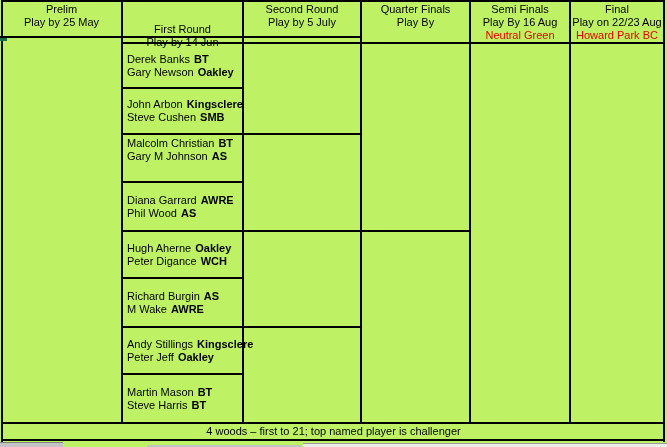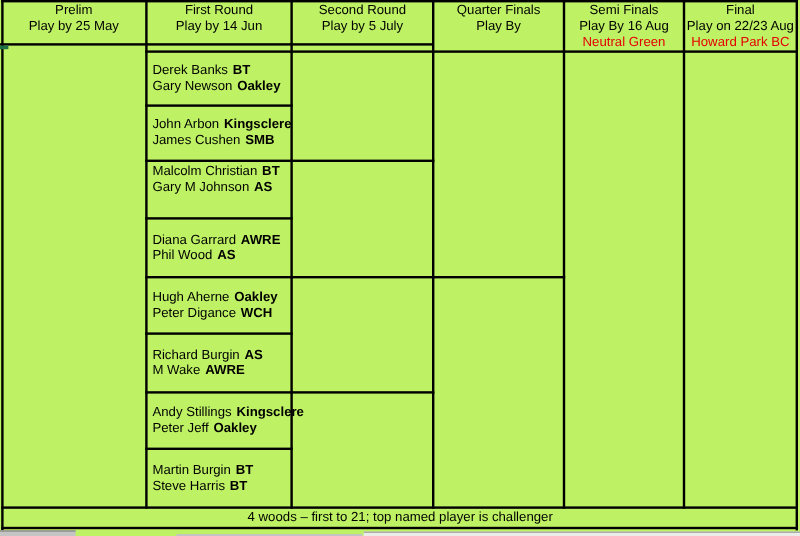--- a/index.html
+++ b/index.html
@@ -22,21 +22,21 @@
 </style>
 </head>
 <body>
 
 <div class="canvas">
 
   <div class="hdr" style="left:2px;width:119px;">
     <div>Prelim</div>
     <div>Play by 25 May</div>
   </div>
-  <div class="hdr" style="left:123px;width:119px;">
+  <div class="hdr" style="left:123px;width:119px;margin-top:20px;">
     <div>First Round</div>
     <div>Play by 14 Jun</div>
   </div>
   <div class="hdr" style="left:244px;width:116px;">
     <div>Second Round</div>
     <div>Play by 5 July</div>
   </div>
   <div class="hdr" style="left:362px;width:107px;">
     <div>Quarter Finals</div>
     <div>Play By</div>
@@ -51,21 +51,21 @@
     <div>Play on 22/23 Aug</div>
     <div class="note">Howard Park BC</div>
   </div>
 
   <div class="match" style="top:44px;height:43px;">
     <div><span>Derek Banks</span><b class="club">BT</b></div>
     <div><span>Gary Newson</span><b class="club">Oakley</b></div>
   </div>
   <div class="match" style="top:89px;height:44px;">
     <div><span>John Arbon</span><b class="club">Kingsclere</b></div>
-    <div><span>James Cushen</span><b class="club">SMB</b></div>
+    <div><span>Steve Cushen</span><b class="club">SMB</b></div>
   </div>
   <div class="match" style="top:135px;height:30px;">
     <div><span>Malcolm Christian</span><b class="club">BT</b></div>
     <div><span>Gary M Johnson</span><b class="club">AS</b></div>
   </div>
   <div class="match" style="top:183px;height:47px;">
     <div><span>Diana Garrard</span><b class="club">AWRE</b></div>
     <div><span>Phil Wood</span><b class="club">AS</b></div>
   </div>
   <div class="match" style="top:232px;height:45px;">
@@ -74,21 +74,21 @@
   </div>
   <div class="match" style="top:279px;height:47px;">
     <div><span>Richard Burgin</span><b class="club">AS</b></div>
     <div><span>M Wake</span><b class="club">AWRE</b></div>
   </div>
   <div class="match" style="top:328px;height:45px;">
     <div><span>Andy Stillings</span><b class="club">Kingsclere</b></div>
     <div><span>Peter Jeff</span><b class="club">Oakley</b></div>
   </div>
   <div class="match" style="top:375px;height:47px;">
-    <div><span>Martin Burgin</span><b class="club">BT</b></div>
+    <div><span>Martin Mason</span><b class="club">BT</b></div>
     <div><span>Steve Harris</span><b class="club">BT</b></div>
   </div>
 
   <div class="footer">4 woods – first to 21; top named player is challenger</div>
 
   <div class="vl" style="left:1px;top:0;height:442px;"></div>
   <div class="vl" style="left:121px;top:0;height:424px;"></div>
   <div class="vl" style="left:242px;top:0;height:424px;"></div>
   <div class="vl" style="left:360px;top:0;height:424px;"></div>
   <div class="vl" style="left:469px;top:0;height:424px;"></div>

